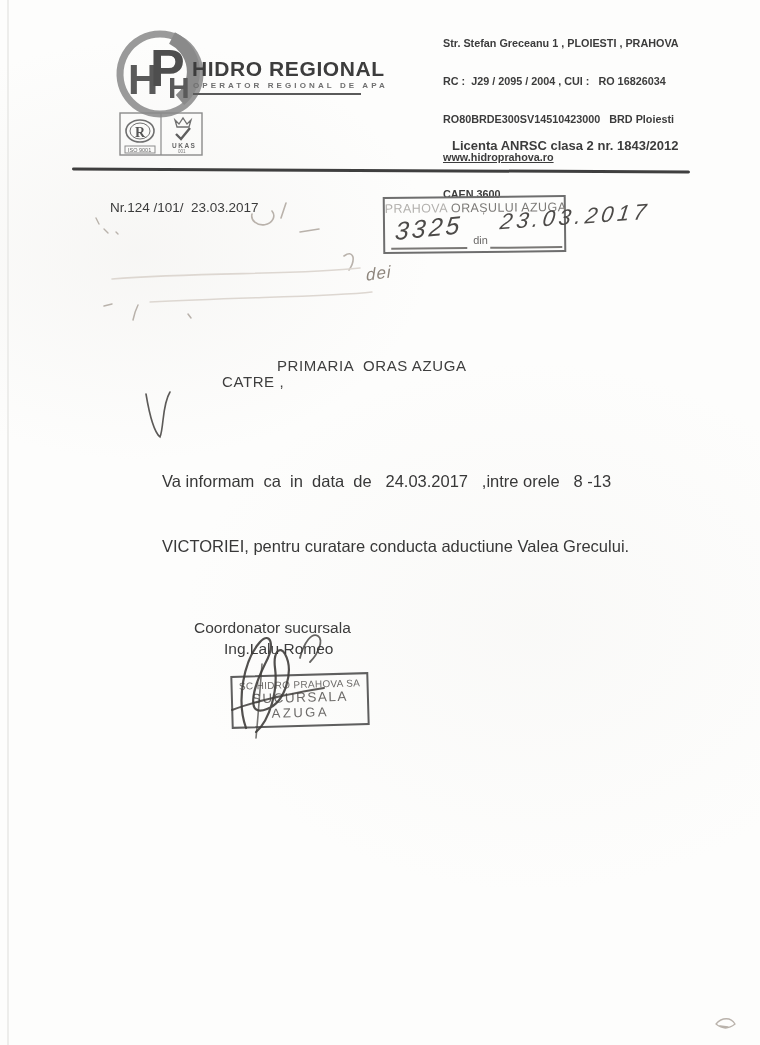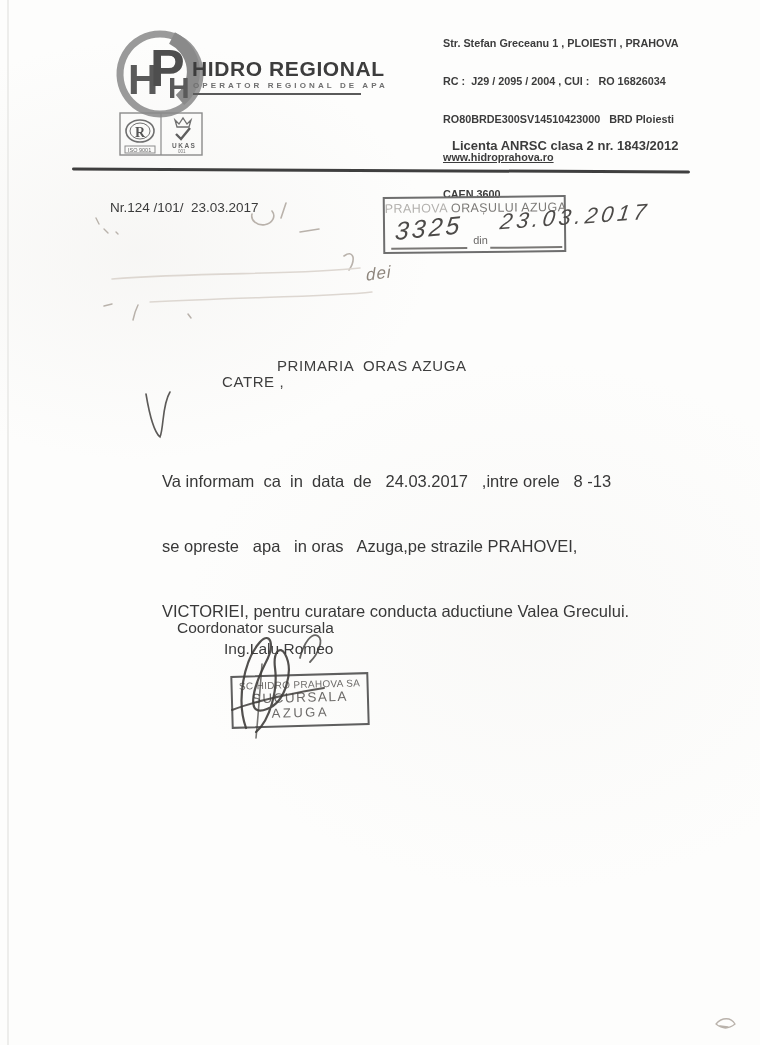--- a/index.html
+++ b/index.html
@@ -51,21 +51,21 @@
   .hand-note{left:366px;top:264px;font-size:17px;font-style:italic;color:#8d857c;transform:rotate(-8deg) skewX(-6deg);letter-spacing:1px;}
 
   
   .salutation{left:222px;top:336px;font-size:15px;color:#3e3e3e;letter-spacing:.6px;white-space:pre;margin-top:37px;}
   .recipient{left:277px;top:357px;font-size:15px;color:#3e3e3e;letter-spacing:.6px;white-space:pre;}
 
   
   .body-par{left:162px;top:427px;font-size:16.5px;line-height:21.8px;color:#383838;white-space:pre;}
 
   
-  .sig-role{left:177px;top:619px;font-size:15.5px;color:#3c3c3c;}
+  .sig-role{left:194px;top:619px;font-size:15.5px;color:#3c3c3c;}
   .sig-name{left:224px;top:640px;font-size:15.5px;color:#3c3c3c;}
   .co-stamp{
     left:231px;top:674px;width:138px;height:53px;
     border:2px solid #5f5f5f;box-sizing:border-box;
     transform:rotate(-1.6deg);text-align:center;color:#6d6b69;
   }
   .co-stamp .l1{margin-top:3px;font-size:10px;letter-spacing:.3px;white-space:nowrap;}
   .co-stamp .l2{font-size:13.5px;letter-spacing:1.5px;}
   .co-stamp .l3{font-size:13px;letter-spacing:2.5px;}
 
@@ -141,21 +141,20 @@
     <path class="faint" stroke-width="1.3" d="M716 1024 c6 -7 15 -7 19 0 c-6 5 -13 5 -19 0 m4 2 l8 1"></path>
   </svg>
 
   <div class="abs hand-note">dei</div>
 
   <div class="abs salutation">CATRE ,</div>
   <div class="abs recipient">PRIMARIA  ORAS AZUGA</div>
 
   <div class="abs body-par">
     <div>Va informam  ca  in  data  de   24.03.2017   ,intre orele   8 -13</div>
-    <div>se opreste   apa   in oras   Azuga,pe strazile PRAHOVEI,</div>
     <div>VICTORIEI, pentru curatare conducta aductiune Valea Grecului.</div>
   </div>
 
   <div class="abs sig-role">Coordonator sucursala</div>
   <div class="abs sig-name">Ing.Lalu Romeo</div>
 
   <div class="abs co-stamp">
     <div class="l1">SC HIDRO PRAHOVA SA</div>
     <div class="l2">SUCURSALA</div>
     <div class="l3">AZUGA</div>

